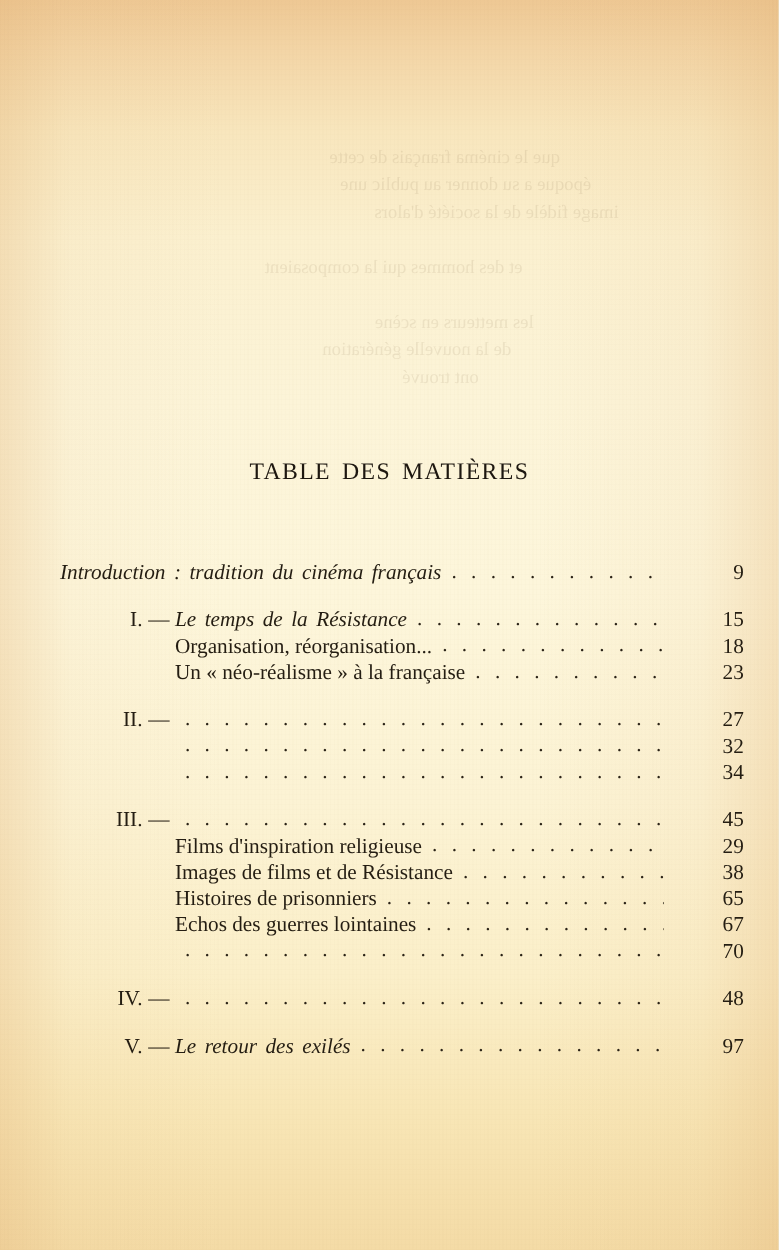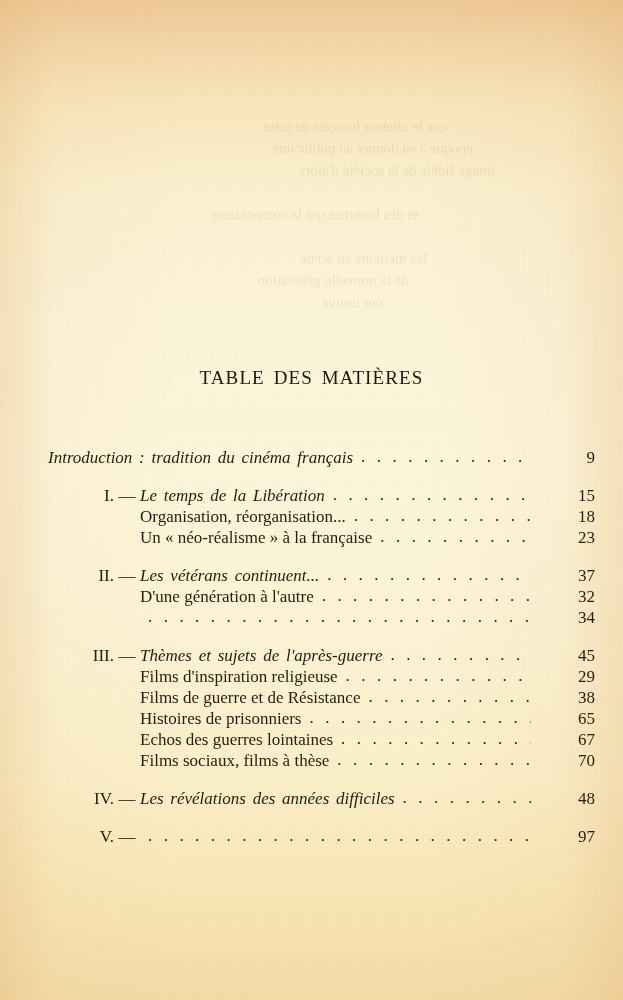--- a/index.html
+++ b/index.html
@@ -179,109 +179,105 @@
         <div class="row intro">
           <span class="num"></span>
           <span class="dash"></span>
           <span class="label it">Introduction : tradition du cinéma français</span>
           <span class="leader">. . . . . . . . . . . . . . . . . . . . . . . . . . . . . . . . . . . . . . . . . . . . . . . . . . . . . . . . . . . </span>
           <span class="pageno">9</span>
         </div>
         <div class="row chapter group-gap">
           <span class="num">I.</span>
           <span class="dash">—</span>
-          <span class="label it">Le temps de la Libération</span>
+          <span class="label it">Le temps de la Résistance</span>
           <span class="leader">. . . . . . . . . . . . . . . . . . . . . . . . . . . . . . . . . . . . . . . . . . . . . . . . . . . . . . . . . . . </span>
           <span class="pageno">15</span>
         </div>
         <div class="row sub">
           <span class="num"></span>
           <span class="dash"></span>
           <span class="label">Organisation, réorganisation...</span>
           <span class="leader">. . . . . . . . . . . . . . . . . . . . . . . . . . . . . . . . . . . . . . . . . . . . . . . . . . . . . . . . . . . </span>
           <span class="pageno">18</span>
         </div>
         <div class="row sub">
           <span class="num"></span>
           <span class="dash"></span>
           <span class="label">Un « néo-réalisme » à la française</span>
           <span class="leader">. . . . . . . . . . . . . . . . . . . . . . . . . . . . . . . . . . . . . . . . . . . . . . . . . . . . . . . . . . . </span>
           <span class="pageno">23</span>
         </div>
         <div class="row chapter group-gap">
           <span class="num">II.</span>
           <span class="dash">—</span>
-          <span class="label it">Les vétérans continuent...</span>
-          <span class="leader">. . . . . . . . . . . . . . . . . . . . . . . . . . . . . . . . . . . . . . . . . . . . . . . . . . . . . . . . . . . </span>
-          <span class="pageno">37</span>
-        </div>
-        <div class="row sub">
-          <span class="num"></span>
-          <span class="dash"></span>
-          <span class="label">D'une génération à l'autre</span>
+          <span class="leader">. . . . . . . . . . . . . . . . . . . . . . . . . . . . . . . . . . . . . . . . . . . . . . . . . . . . . . . . . . . </span>
+          <span class="pageno">27</span>
+        </div>
+        <div class="row sub">
+          <span class="num"></span>
+          <span class="dash"></span>
           <span class="leader">. . . . . . . . . . . . . . . . . . . . . . . . . . . . . . . . . . . . . . . . . . . . . . . . . . . . . . . . . . . </span>
           <span class="pageno">32</span>
         </div>
         <div class="row sub">
           <span class="num"></span>
           <span class="dash"></span>
           <span class="leader">. . . . . . . . . . . . . . . . . . . . . . . . . . . . . . . . . . . . . . . . . . . . . . . . . . . . . . . . . . . </span>
           <span class="pageno">34</span>
         </div>
         <div class="row chapter group-gap">
           <span class="num">III.</span>
           <span class="dash">—</span>
-          <span class="label it">Thèmes et sujets de l'après-guerre</span>
           <span class="leader">. . . . . . . . . . . . . . . . . . . . . . . . . . . . . . . . . . . . . . . . . . . . . . . . . . . . . . . . . . . </span>
           <span class="pageno">45</span>
         </div>
         <div class="row sub">
           <span class="num"></span>
           <span class="dash"></span>
           <span class="label">Films d'inspiration religieuse</span>
           <span class="leader">. . . . . . . . . . . . . . . . . . . . . . . . . . . . . . . . . . . . . . . . . . . . . . . . . . . . . . . . . . . </span>
           <span class="pageno">29</span>
         </div>
         <div class="row sub">
           <span class="num"></span>
           <span class="dash"></span>
-          <span class="label">Films de guerre et de Résistance</span>
+          <span class="label">Images de films et de Résistance</span>
           <span class="leader">. . . . . . . . . . . . . . . . . . . . . . . . . . . . . . . . . . . . . . . . . . . . . . . . . . . . . . . . . . . </span>
           <span class="pageno">38</span>
         </div>
         <div class="row sub">
           <span class="num"></span>
           <span class="dash"></span>
           <span class="label">Histoires de prisonniers</span>
           <span class="leader">. . . . . . . . . . . . . . . . . . . . . . . . . . . . . . . . . . . . . . . . . . . . . . . . . . . . . . . . . . . </span>
           <span class="pageno">65</span>
         </div>
         <div class="row sub">
           <span class="num"></span>
           <span class="dash"></span>
           <span class="label">Echos des guerres lointaines</span>
           <span class="leader">. . . . . . . . . . . . . . . . . . . . . . . . . . . . . . . . . . . . . . . . . . . . . . . . . . . . . . . . . . . </span>
           <span class="pageno">67</span>
         </div>
         <div class="row sub">
           <span class="num"></span>
           <span class="dash"></span>
-          <span class="label">Films sociaux, films à thèse</span>
           <span class="leader">. . . . . . . . . . . . . . . . . . . . . . . . . . . . . . . . . . . . . . . . . . . . . . . . . . . . . . . . . . . </span>
           <span class="pageno">70</span>
         </div>
         <div class="row chapter group-gap">
           <span class="num">IV.</span>
           <span class="dash">—</span>
-          <span class="label it">Les révélations des années difficiles</span>
           <span class="leader">. . . . . . . . . . . . . . . . . . . . . . . . . . . . . . . . . . . . . . . . . . . . . . . . . . . . . . . . . . . </span>
           <span class="pageno">48</span>
         </div>
         <div class="row chapter group-gap">
           <span class="num">V.</span>
           <span class="dash">—</span>
+          <span class="label it">Le retour des exilés</span>
           <span class="leader">. . . . . . . . . . . . . . . . . . . . . . . . . . . . . . . . . . . . . . . . . . . . . . . . . . . . . . . . . . . </span>
           <span class="pageno">97</span>
         </div>
       </div>
 
   </div>
 </div>
 
 </body></html>

